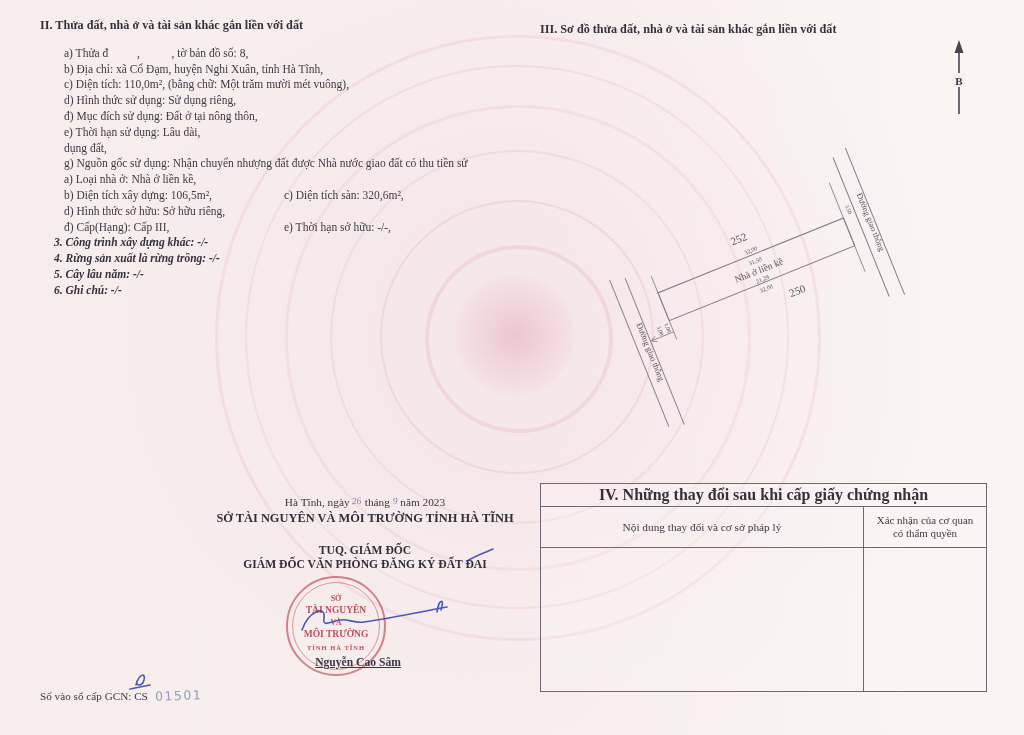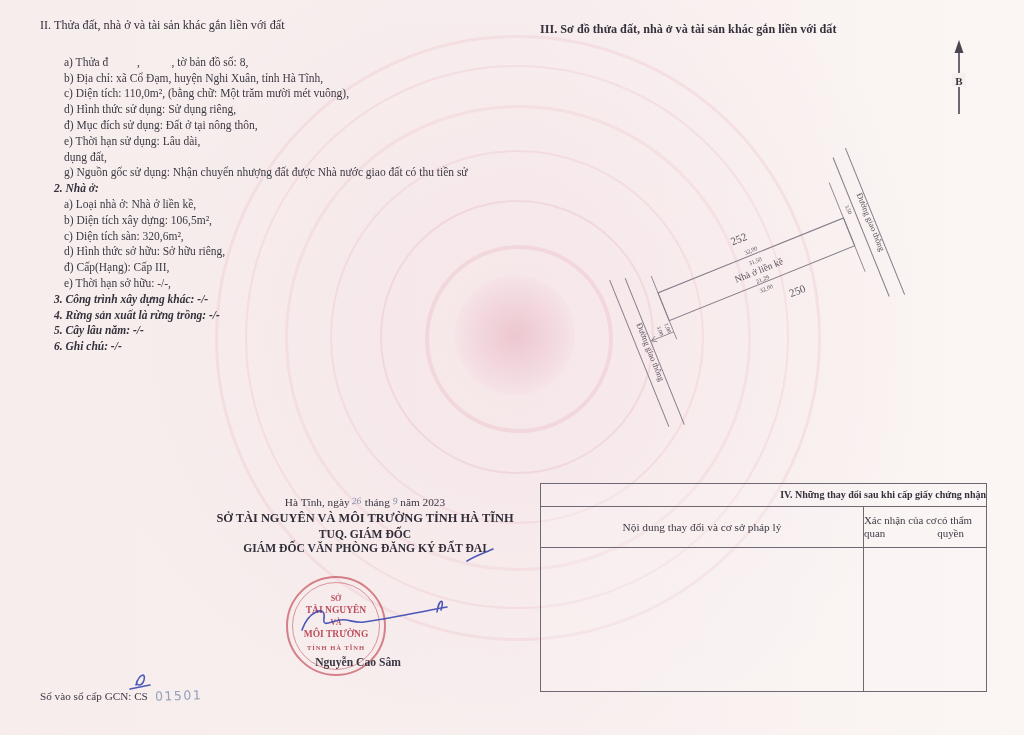--- a/index.html
+++ b/index.html
@@ -16,55 +16,55 @@
   .r3{left:285px;top:105px;width:460px;height:460px;border-width:3px;border-color:rgba(221,148,166,0.13);}
   .r4{left:330px;top:150px;width:370px;height:370px;}
   .r5{left:380px;top:200px;width:270px;height:270px;border-color:rgba(221,148,166,0.2);}
   .r6{left:425px;top:245px;width:180px;height:180px;border-width:4px;border-color:rgba(219,140,160,0.18);}
   .rosette{position:absolute;left:455px;top:275px;width:120px;height:120px;border-radius:50%;
     background:radial-gradient(circle,rgba(226,160,178,0.45) 0%,rgba(230,175,190,0.25) 45%,rgba(235,195,205,0.08) 72%,transparent 80%);}
   .haze{position:absolute;left:120px;top:0;width:800px;height:735px;
     background:radial-gradient(circle at 50% 46%,rgba(243,214,222,0.35) 0%,rgba(246,225,230,0.18) 55%,transparent 75%);}
   
   .sec2{position:absolute;left:40px;top:18px;width:478px;font-size:11.5px;line-height:15.8px;}
-  .sec2 .title{font-weight:normal;font-size:12.2px;color:#34313c;margin-bottom:21px;}
+  .sec2 .title{font-weight:bold;font-size:12.2px;color:#34313c;margin-bottom:12px;}
   .h-item{font-weight:bold;font-style:italic;color:#34313c;padding-left:14px;}
   .subline{padding-left:24px;}
-  .two-col{display:flex;padding-left:24px;flex-direction:column;}
+  .two-col{display:flex;padding-left:24px;}
   .two-col .colL{width:220px;flex:none;}
   
   .sec3t{position:absolute;left:540px;top:22px;width:450px;font-weight:bold;font-size:12.2px;color:#34313c;}
   .north{position:absolute;left:944px;top:36px;width:30px;height:86px;overflow:visible;}
   .diagram{position:absolute;left:604px;top:158px;width:340px;height:240px;overflow:visible;}
   .diagram text{font-family:"Liberation Serif","DejaVu Serif",serif;fill:#56505c;}
   
   .signblock{position:absolute;left:183px;top:496px;width:364px;text-align:center;color:#3a3744;}
   .dateline{font-size:11.3px;}
   .hand{display:inline-block;font-style:italic;font-size:9.5px;color:#8088ad;transform:rotate(-4deg) translateY(-2px);}
   .org{font-weight:bold;font-size:12.4px;margin-top:3px;color:#312e3a;}
-  .tuq{font-weight:bold;font-size:11.6px;margin-top:2px;color:#312e3a;}
+  .tuq{font-weight:bold;font-size:11.6px;margin-top:18px;color:#312e3a;}
   .role{font-weight:bold;font-size:11.6px;margin-top:1px;color:#312e3a;}
-  .signer{position:absolute;left:283px;top:656px;width:150px;text-align:center;font-weight:bold;font-size:11.6px;color:#3a3644;}
+  .signer{position:absolute;left:283px;top:656px;width:150px;text-align:center;font-weight:bold;font-size:11.6px;color:#3a3644;text-decoration:underline;}
   
   .stamp{position:absolute;left:286px;top:576px;width:96px;height:96px;border-radius:50%;
     border:2.5px solid rgba(198,66,80,0.62);mix-blend-mode:multiply;}
   .stamp::before{content:"";position:absolute;inset:4px;border-radius:50%;border:1.2px solid rgba(198,66,80,0.5);}
   .stamp div{position:absolute;left:0;width:100%;text-align:center;color:rgba(183,55,70,0.85);font-weight:bold;}
   .st1{top:16px;font-size:8px;}
   .st2{top:27px;font-size:9.5px;}
   .st3{top:40px;font-size:7.5px;}
   .st4{top:51px;font-size:9.5px;}
   .st5{top:66px;font-size:6.5px;letter-spacing:1px;}
   
   .table4{position:absolute;left:540px;top:483px;width:445px;height:207px;border:1.3px solid #6e6873;background:rgba(252,248,248,0.25);}
-  .t4-title{height:22px;line-height:22px;text-align:right;font-weight:bold;font-size:10px;border-bottom:1.3px solid #6e6873;color:#34313c;}
+  .t4-title{height:22px;line-height:22px;text-align:center;font-weight:bold;font-size:16px;border-bottom:1.3px solid #6e6873;color:#34313c;}
   .t4-row{display:flex;}
   .t4-head{height:40px;border-bottom:1.3px solid #6e6873;}
   .t4-c1{width:322px;flex:none;border-right:1.3px solid #6e6873;display:flex;align-items:center;justify-content:center;font-size:11.3px;}
-  .t4-c2{flex:1;display:flex;flex-direction:row;align-items:center;justify-content:center;font-size:10.9px;line-height:13px;}
+  .t4-c2{flex:1;display:flex;flex-direction:column;align-items:center;justify-content:center;font-size:10.9px;line-height:13px;text-align:center;}
   .t4-body{height:143px;}
   .t4-body .t4-c1,.t4-body .t4-c2{border-bottom:none;}
   
   .footer{position:absolute;left:40px;top:688px;font-size:11.2px;color:#3c3a44;}
   .serial{font-family:"DejaVu Sans",sans-serif;font-size:12.5px;color:#93a0bd;letter-spacing:1.5px;display:inline-block;transform:rotate(-2deg);margin-left:4px;}
   .ink{position:absolute;left:0;top:0;width:1024px;height:735px;pointer-events:none;}
 </style>
 </head>
 <body>
 
@@ -82,21 +82,20 @@
   <div class="sec2">
     <div class="title">II. Thửa đất, nhà ở và tài sản khác gắn liền với đất</div>
     <div class="subline">a) Thửa đ&nbsp;&nbsp;&nbsp;&nbsp;&nbsp;&nbsp;&nbsp;&nbsp;&nbsp;&nbsp;,&nbsp;&nbsp;&nbsp;&nbsp;&nbsp;&nbsp;&nbsp;&nbsp;&nbsp;&nbsp;&nbsp;, tờ bản đồ số: 8,</div>
     <div class="subline">b) Địa chỉ: xã Cổ Đạm, huyện Nghi Xuân, tỉnh Hà Tĩnh,</div>
     <div class="subline">c) Diện tích: 110,0m², (bằng chữ: Một trăm mười mét vuông),</div>
     <div class="subline">d) Hình thức sử dụng: Sử dụng riêng,</div>
     <div class="subline">đ) Mục đích sử dụng: Đất ở tại nông thôn,</div>
     <div class="subline">e) Thời hạn sử dụng: Lâu dài,</div>
     <div class="subline">dụng đất,</div>
     <div class="subline">g) Nguồn gốc sử dụng: Nhận chuyển nhượng đất được Nhà nước giao đất có thu tiền sử</div>
-    <div class="h-item">2. Nhà ở:</div>
     <div class="subline">a) Loại nhà ở: Nhà ở liền kề,</div>
     <div class="two-col">
       <span class="colL">b) Diện tích xây dựng: 106,5m²,</span>
       <span>c) Diện tích sàn: 320,6m²,</span>
     </div>
     <div class="subline">d) Hình thức sở hữu: Sở hữu riêng,</div>
     <div class="two-col">
       <span class="colL">đ) Cấp(Hạng): Cấp III,</span>
       <span>e) Thời hạn sở hữu: -/-,</span>
     </div>

